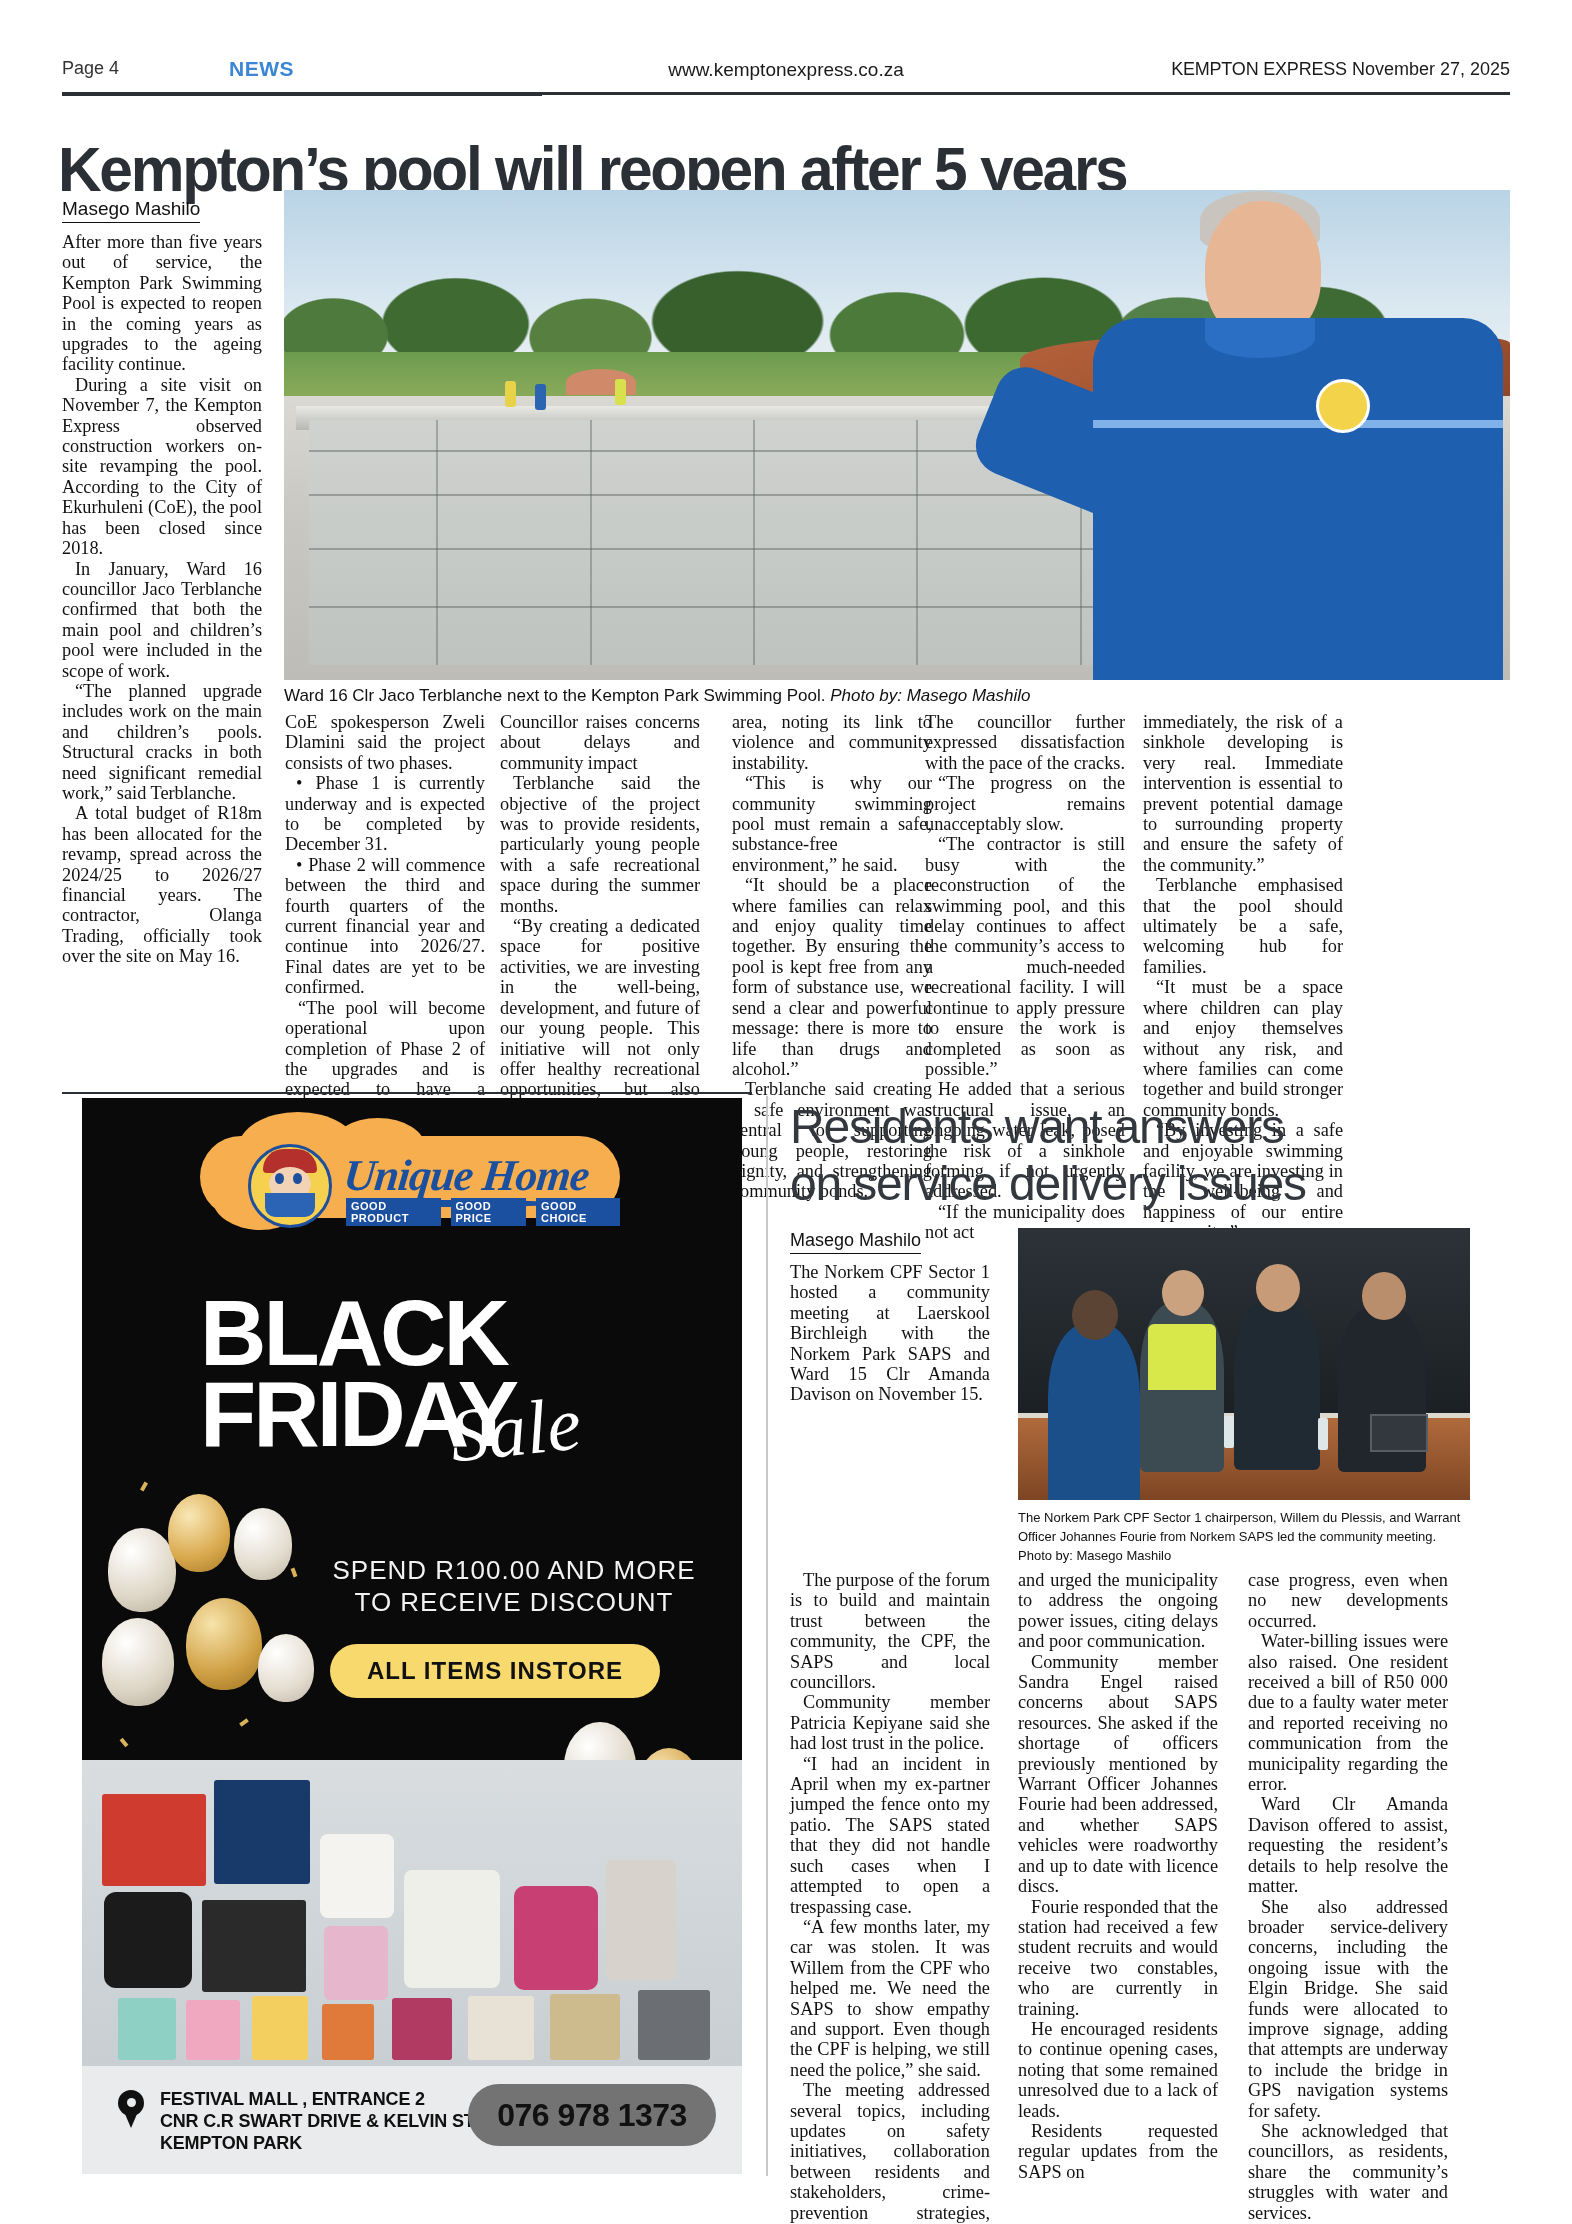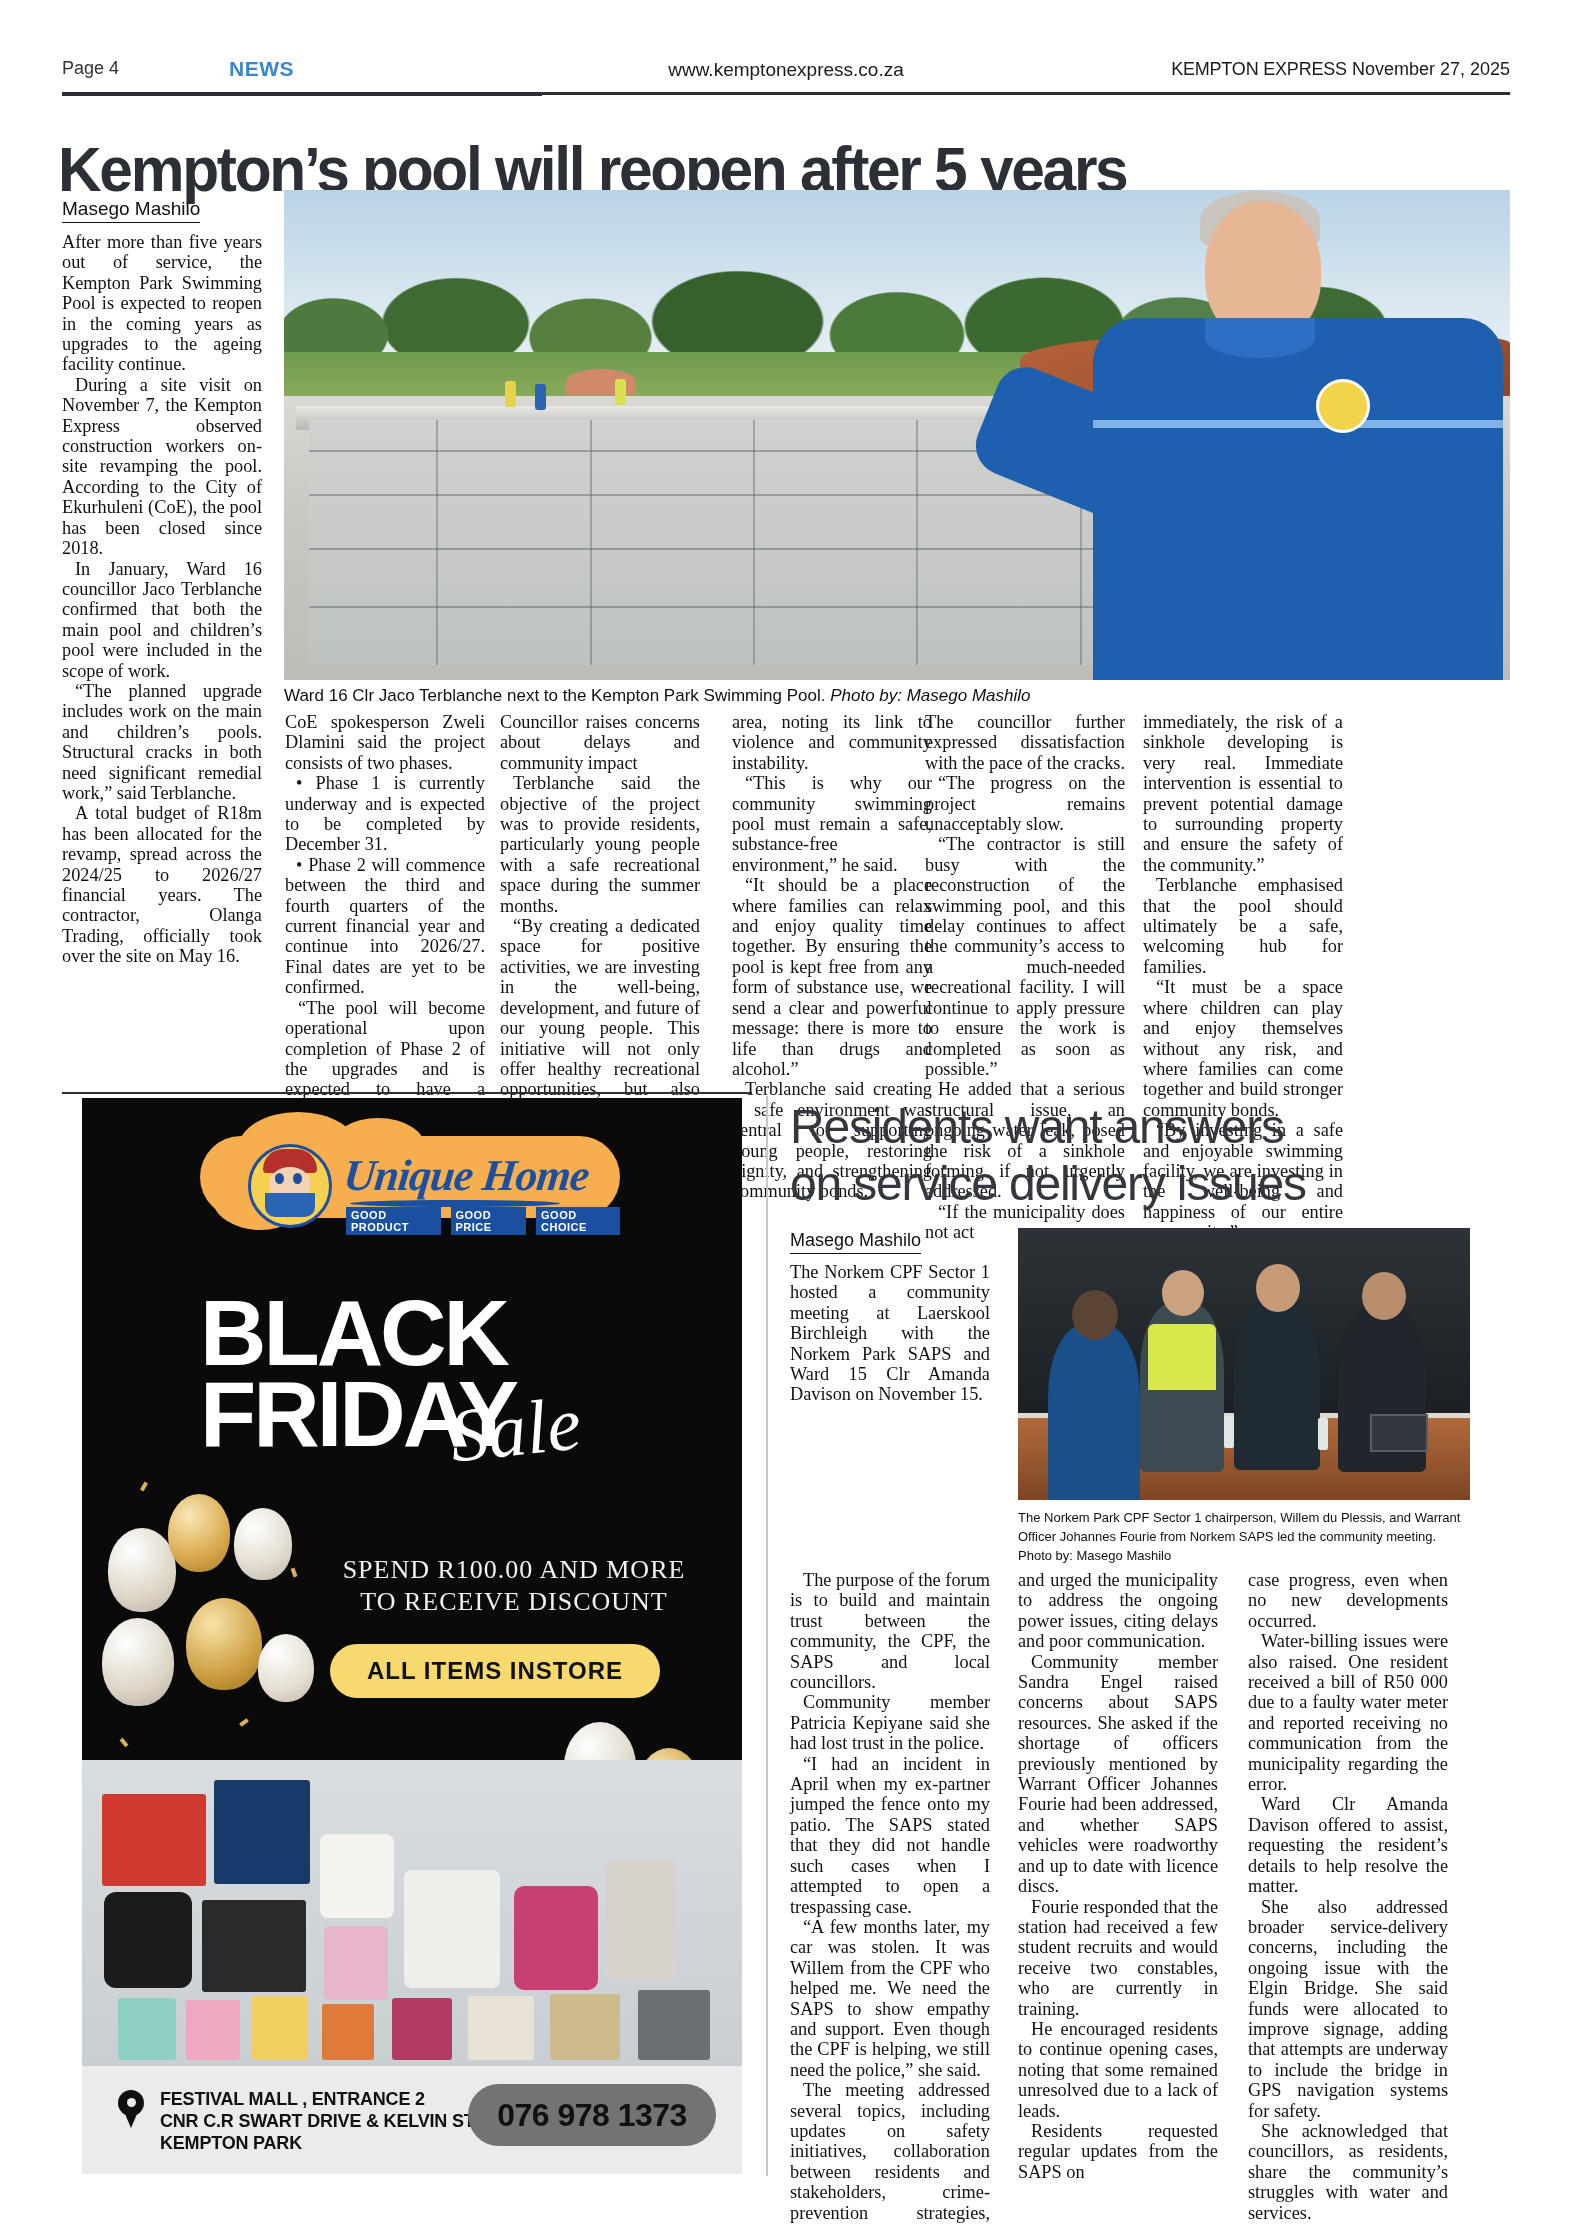--- a/index.html
+++ b/index.html
@@ -129,31 +129,31 @@
   .cloud:after{content:"";position:absolute;left:130px;top:-18px;width:96px;height:62px;background:#f7ae4f;border-radius:50%;}
   .cloud-tail{position:absolute;left:12px;top:34px;width:96px;height:66px;background:#f7ae4f;border-radius:50%;}
   .mascot{position:absolute;left:48px;top:14px;width:78px;height:78px;border-radius:50%;background:#f6d14f;border:3px solid #1d4f9e;}
   .mascot-cap{position:absolute;left:12px;top:2px;width:54px;height:24px;border-radius:22px 22px 4px 4px;background:#b3302c;}
   .mascot-face{position:absolute;left:18px;top:20px;width:42px;height:34px;border-radius:50%;background:#f2d3b6;}
   .mascot-eye{position:absolute;width:9px;height:11px;border-radius:50%;background:#1d4f9e;top:26px;}
   .mascot-cart{position:absolute;left:14px;top:46px;width:50px;height:24px;background:#2b63b5;border-radius:0 0 10px 10px;}
   .brand{position:absolute;left:144px;top:20px;font-family:"Liberation Serif",serif;font-style:italic;font-weight:bold;
     font-size:44px;color:#1b4fa0;letter-spacing:-1px;transform:skewX(-6deg);}
   .brand-underline{position:absolute;left:150px;top:70px;width:210px;height:7px;background:#1b4fa0;border-radius:50%;}
-  .taglines{position:absolute;left:146px;top:77px;display:flex;gap:10px;}
+  .taglines{position:absolute;left:146px;top:68px;display:flex;gap:10px;}
   .tagline{background:#1b4fa0;color:#fff;font-family:"Liberation Sans",sans-serif;font-size:11px;font-weight:bold;
     padding:2px 5px;letter-spacing:.5px;}
 
   .bf{position:absolute;left:118px;top:196px;width:430px;}
   .bf-black{font-family:"Liberation Sans",sans-serif;font-weight:bold;font-size:92px;line-height:78px;color:#fff;letter-spacing:-3px;}
   .bf-friday{font-family:"Liberation Sans",sans-serif;font-weight:bold;font-size:92px;line-height:84px;color:#fff;letter-spacing:-3px;}
   .bf-sale{position:absolute;left:250px;top:92px;font-family:"Liberation Serif",serif;font-style:italic;font-size:76px;color:#fff;transform:rotate(-6deg);}
 
   .ad-spend{position:absolute;left:222px;top:456px;width:420px;text-align:center;
-    font-family:Liberation Serif, serif;font-size:26px;line-height:32px;color:#f2f2f2;letter-spacing:1px;}
+    font-family:Liberation Sans, sans-serif;font-size:26px;line-height:32px;color:#f2f2f2;letter-spacing:1px;}
   .ad-pill{position:absolute;left:248px;top:546px;width:330px;height:54px;border-radius:28px;
     background:#f7d96d;display:flex;align-items:center;justify-content:center;
     font-family:"Liberation Sans",sans-serif;font-weight:bold;font-size:24px;color:#111;letter-spacing:1px;}
 
   .balloon{position:absolute;border-radius:50% 50% 46% 46%;}
   .confetti{position:absolute;width:4px;height:9px;background:#d9b25a;}
 
   .ad-products{position:absolute;left:0;top:662px;width:100%;height:310px;background:linear-gradient(#d9dde0,#c8ced2);}
   .prod{position:absolute;border-radius:3px;}
 

